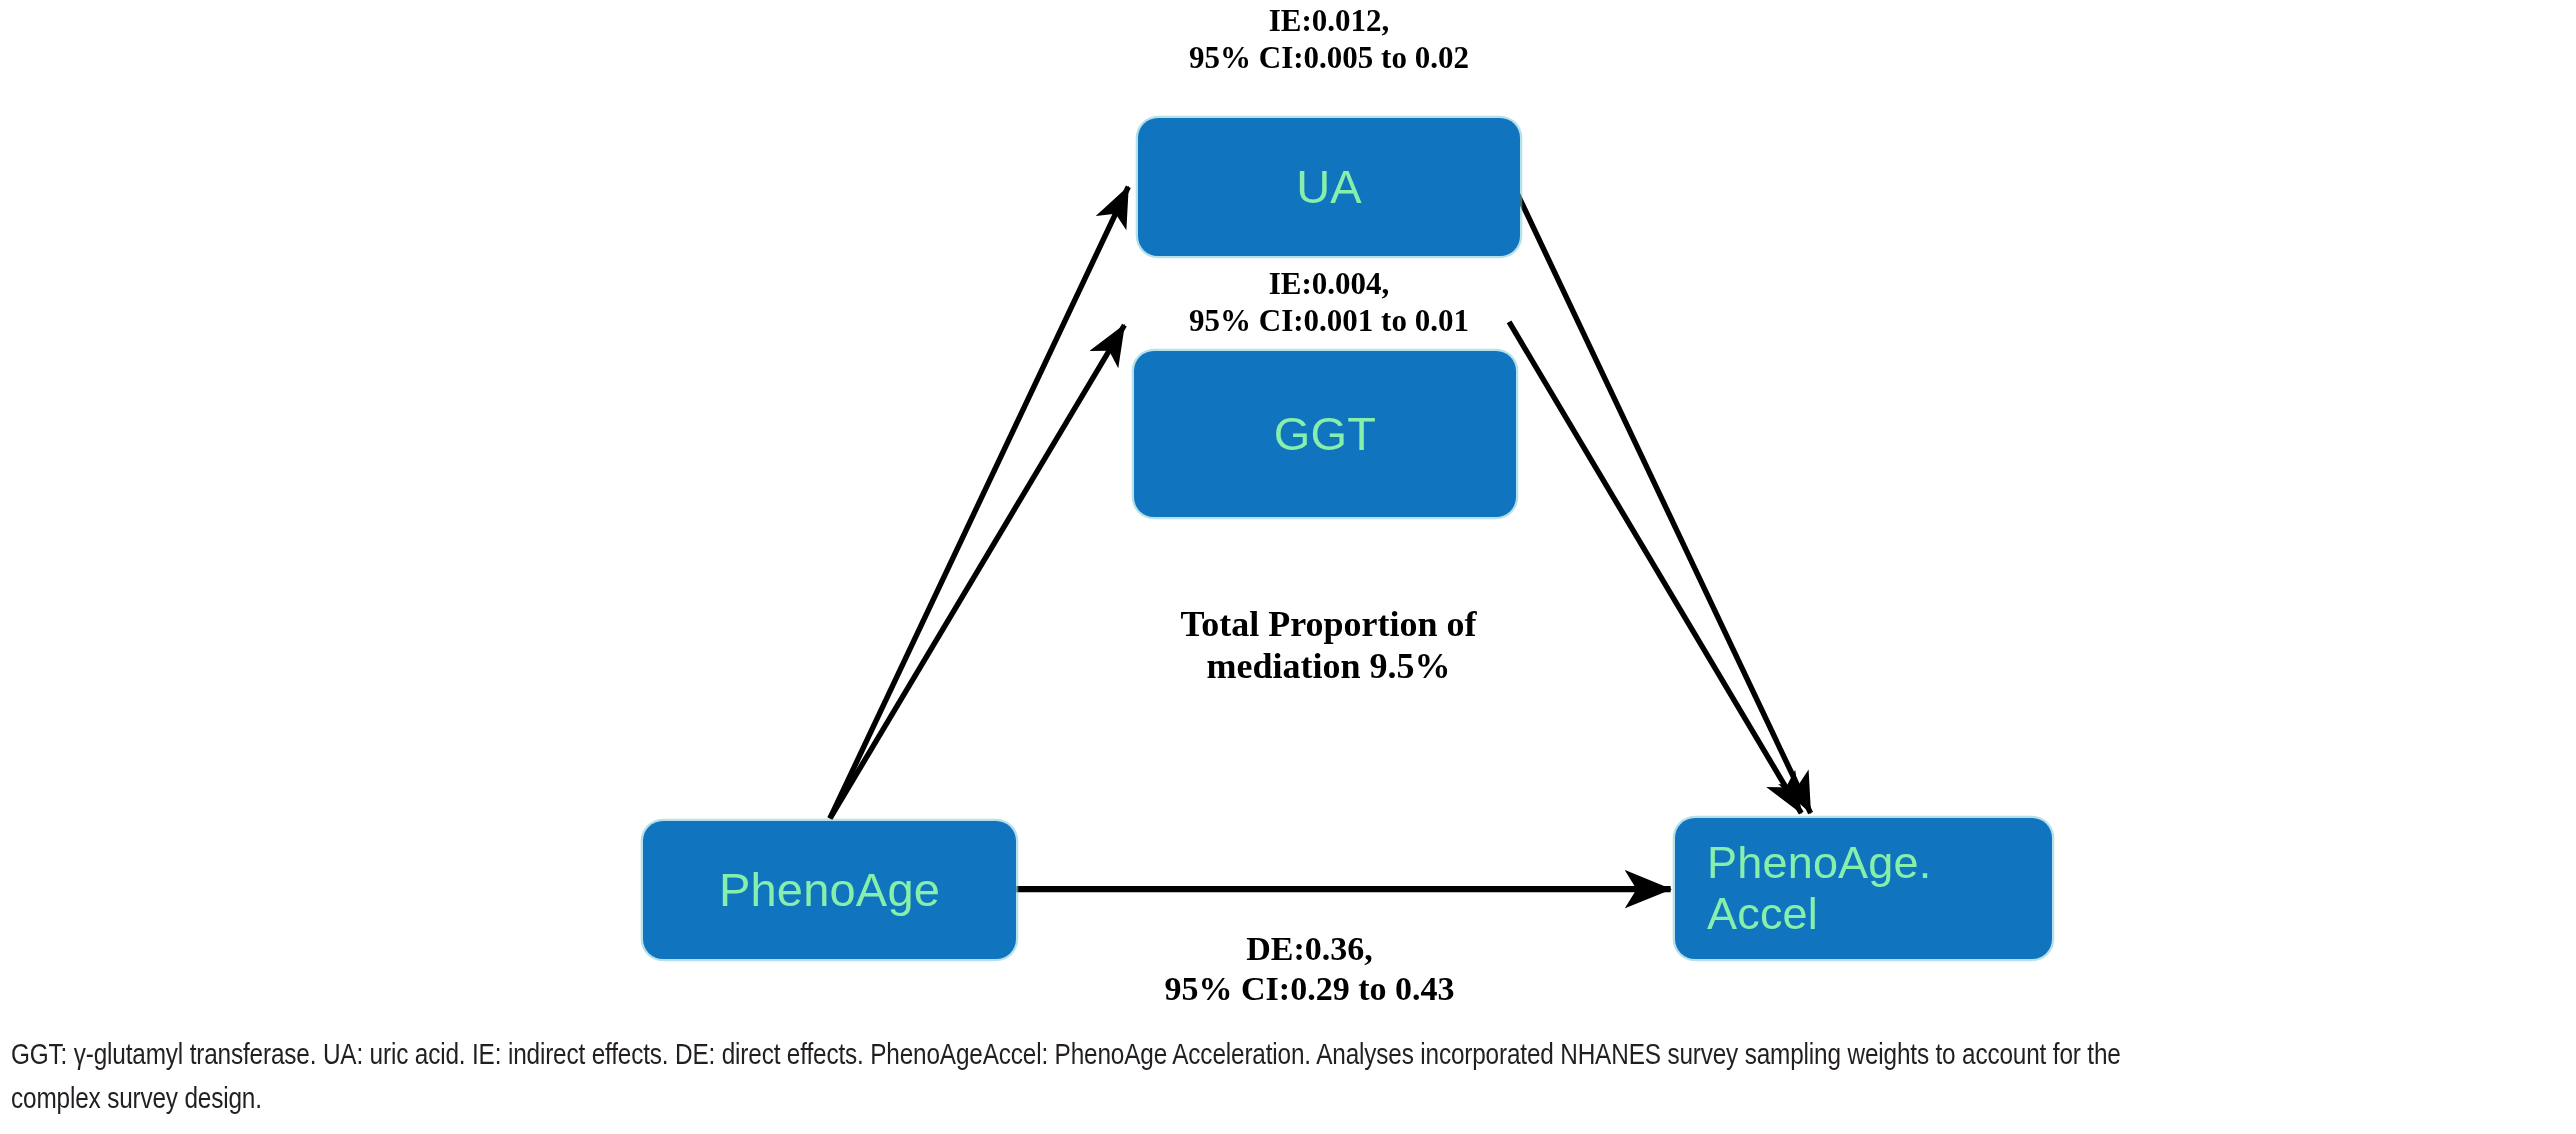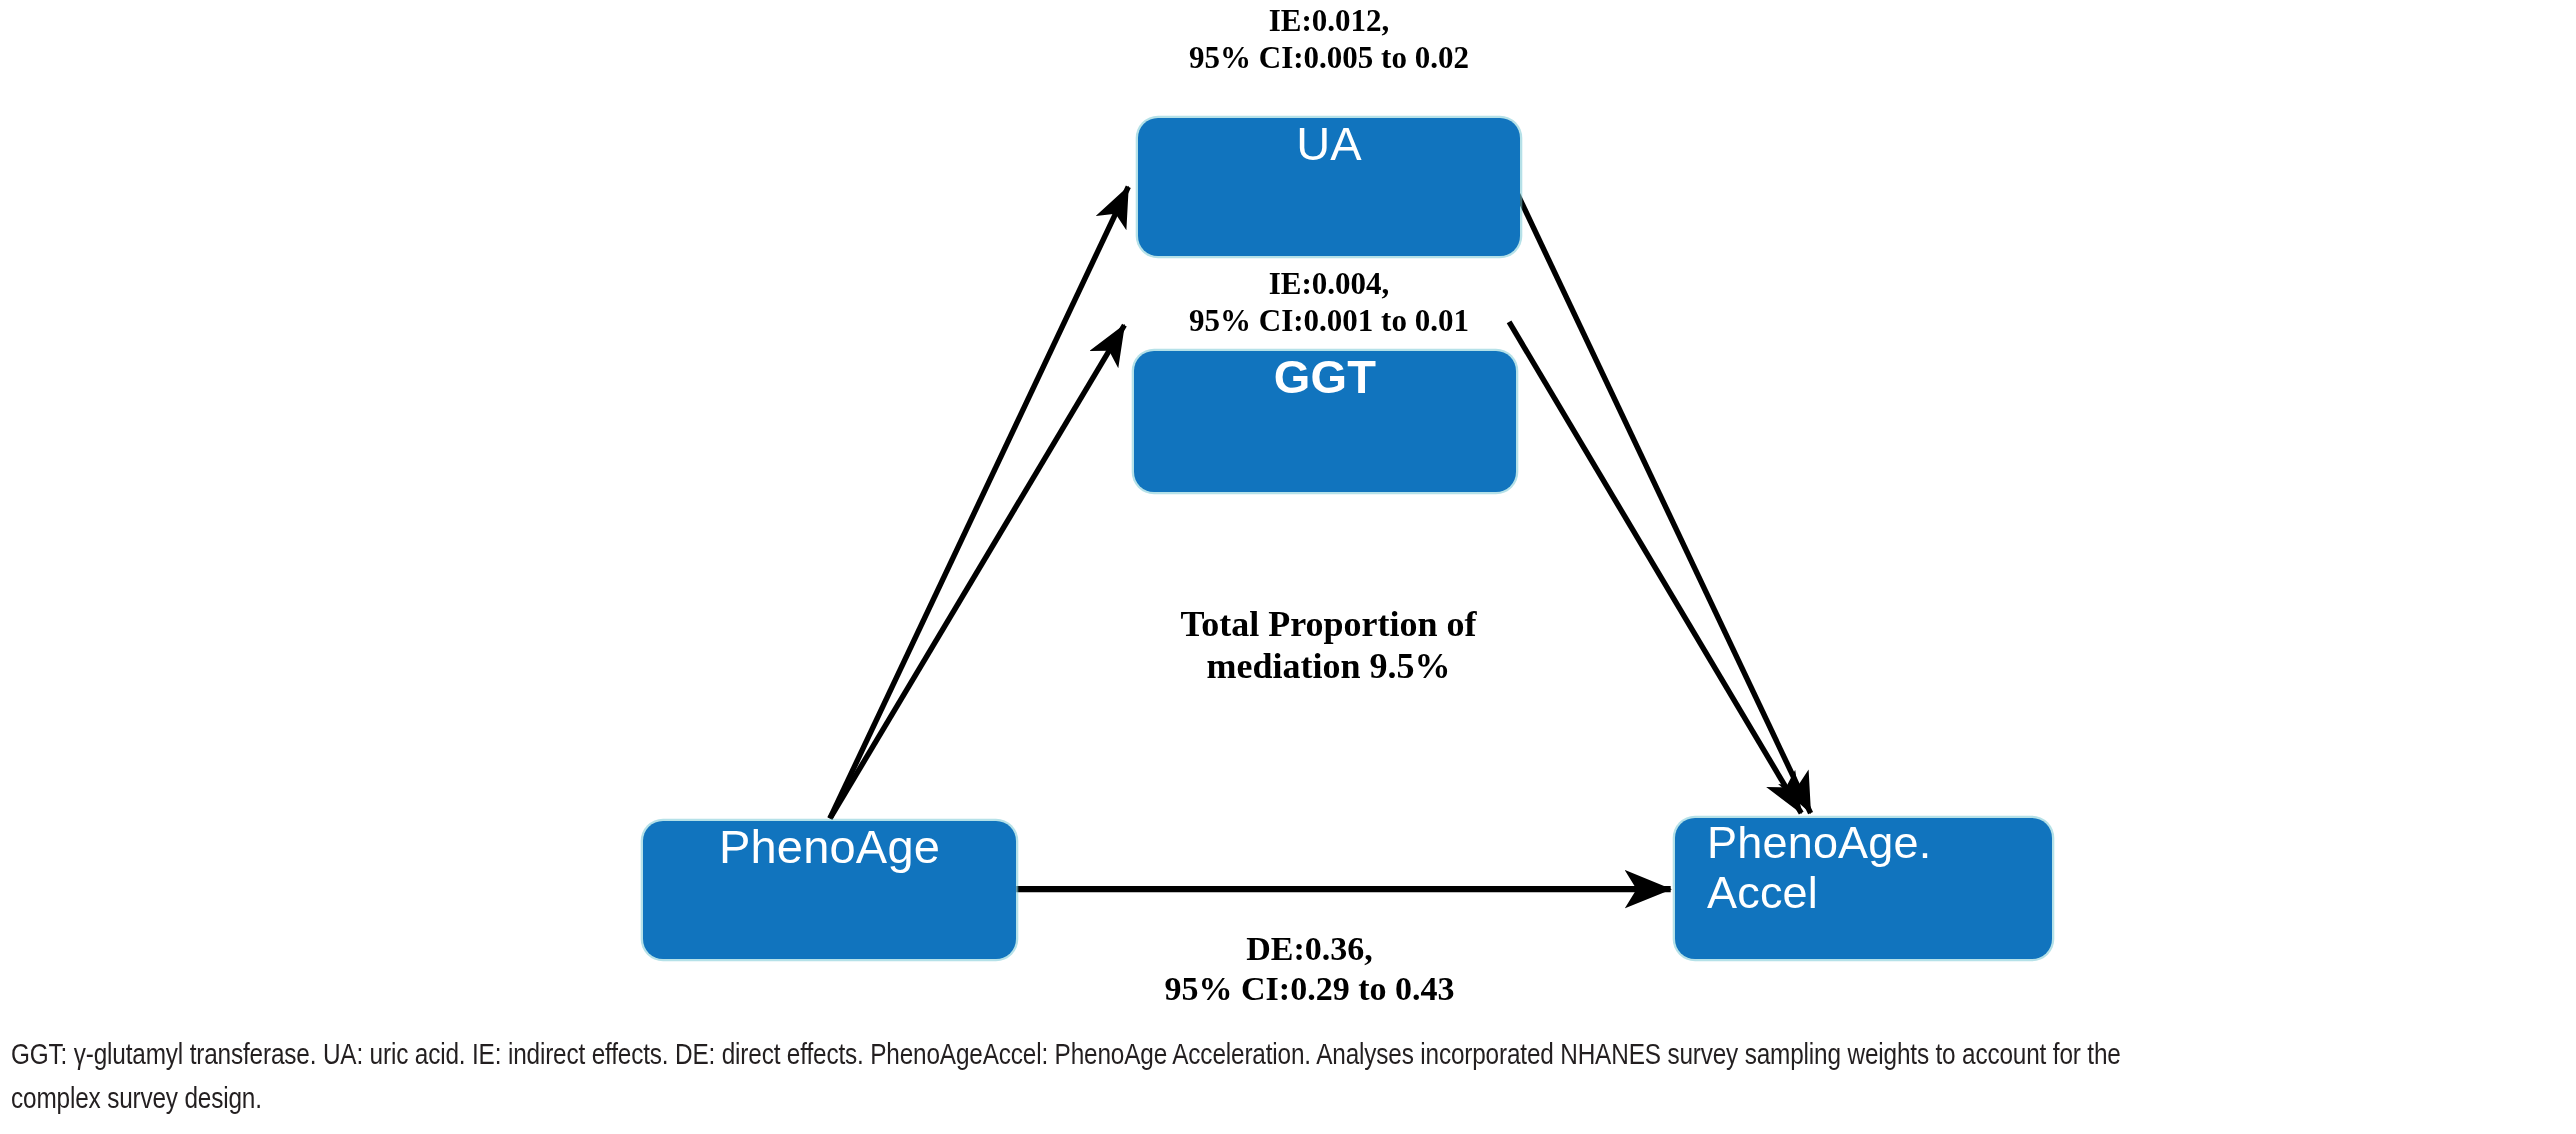--- a/index.html
+++ b/index.html
@@ -25,40 +25,39 @@
     height: 1135px;
     pointer-events: none;
   }
 
   
   .node {
     position: absolute;
     background: #1174be;
     border-radius: 20px;
     box-shadow: 0 0 0 2.3px rgba(120,200,214,0.55);
-    color: #ffffff;
+    color: #86efac;
     display: flex;
-    align-items: flex-start;
+    align-items: center;
     font-weight: 400;
     letter-spacing: 0.2px;
     line-height: 1.12;
   }
   .node-centered { justify-content: center; text-align: center; }
   .node-left     { justify-content: flex-start; text-align: left; }
 
   #node-ua {
     left: 1138px; top: 118px;
     width: 382px; height: 138px;
     font-size: 47px;
   }
   #node-ggt {
     left: 1134px; top: 351px;
-    width: 382px; height: 141px;
+    width: 382px; height: 166px;
     font-size: 47px;
-    font-weight: bold;
   }
   #node-cotinine {
     left: 643px; top: 821px;
     width: 373px; height: 138px;
     font-size: 47px;
   }
   #node-phenoage {
     left: 1675px; top: 818px;
     width: 377px; height: 141px;
     font-size: 45px;

